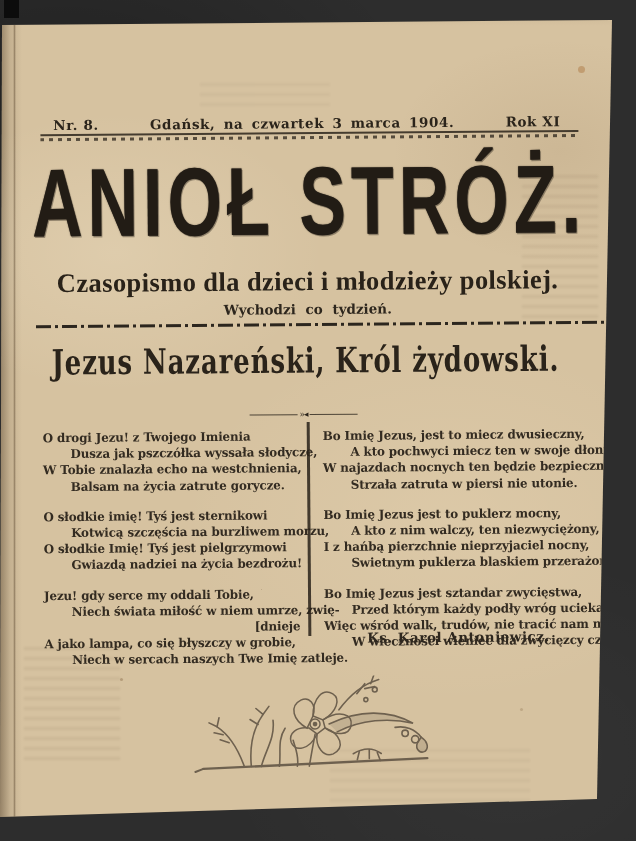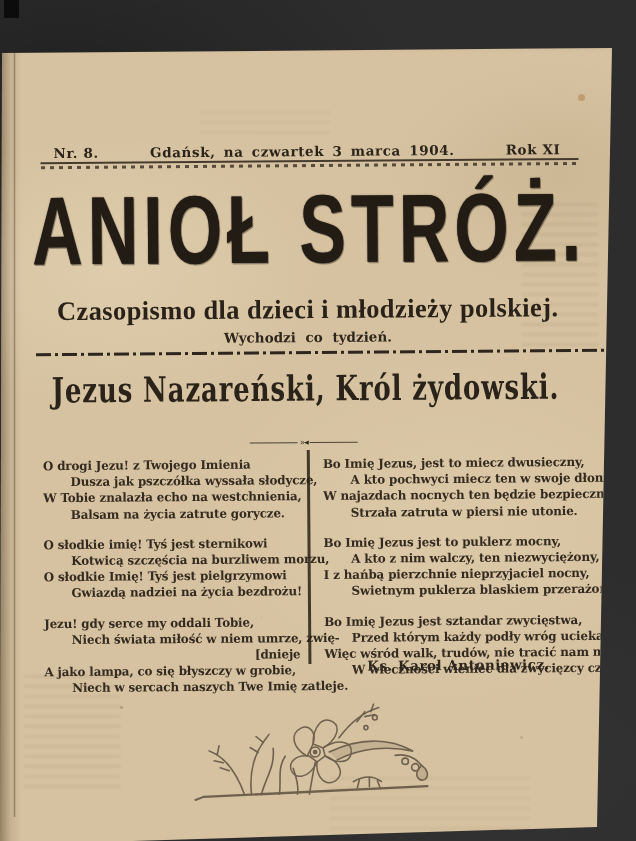--- a/index.html
+++ b/index.html
@@ -23,21 +23,20 @@
   .paper{
     position:absolute;inset:0;
     background:
       radial-gradient(300px 200px at 18% 30%, rgba(255,244,220,.20), transparent 70%),
       radial-gradient(380px 260px at 70% 62%, rgba(255,240,210,.14), transparent 70%),
       radial-gradient(240px 160px at 88% 18%, rgba(120,90,55,.10), transparent 70%),
       linear-gradient(90deg, rgba(70,52,32,.45) 0px, rgba(70,52,32,.12) 10px, transparent 22px),
       linear-gradient(180deg, rgba(110,85,55,.16), transparent 26px),
       #d6c2a0;
     clip-path:polygon(2px 25px, 612px 20px, 597px 799px, 0px 817px);
-    margin-top:28px;
   }
   .fold{
     position:absolute;left:13px;top:22px;bottom:24px;width:3px;
     background:linear-gradient(90deg, transparent, rgba(80,60,38,.40), transparent);
   }
   .foxing{
     position:absolute;left:578px;top:66px;width:7px;height:7px;border-radius:50%;
     background:rgba(170,115,60,.45);
     box-shadow:-460px 610px 0 -2px rgba(120,90,55,.35), -320px 520px 0 -3px rgba(110,85,55,.30),
                -60px 640px 0 -2px rgba(120,90,55,.25);

